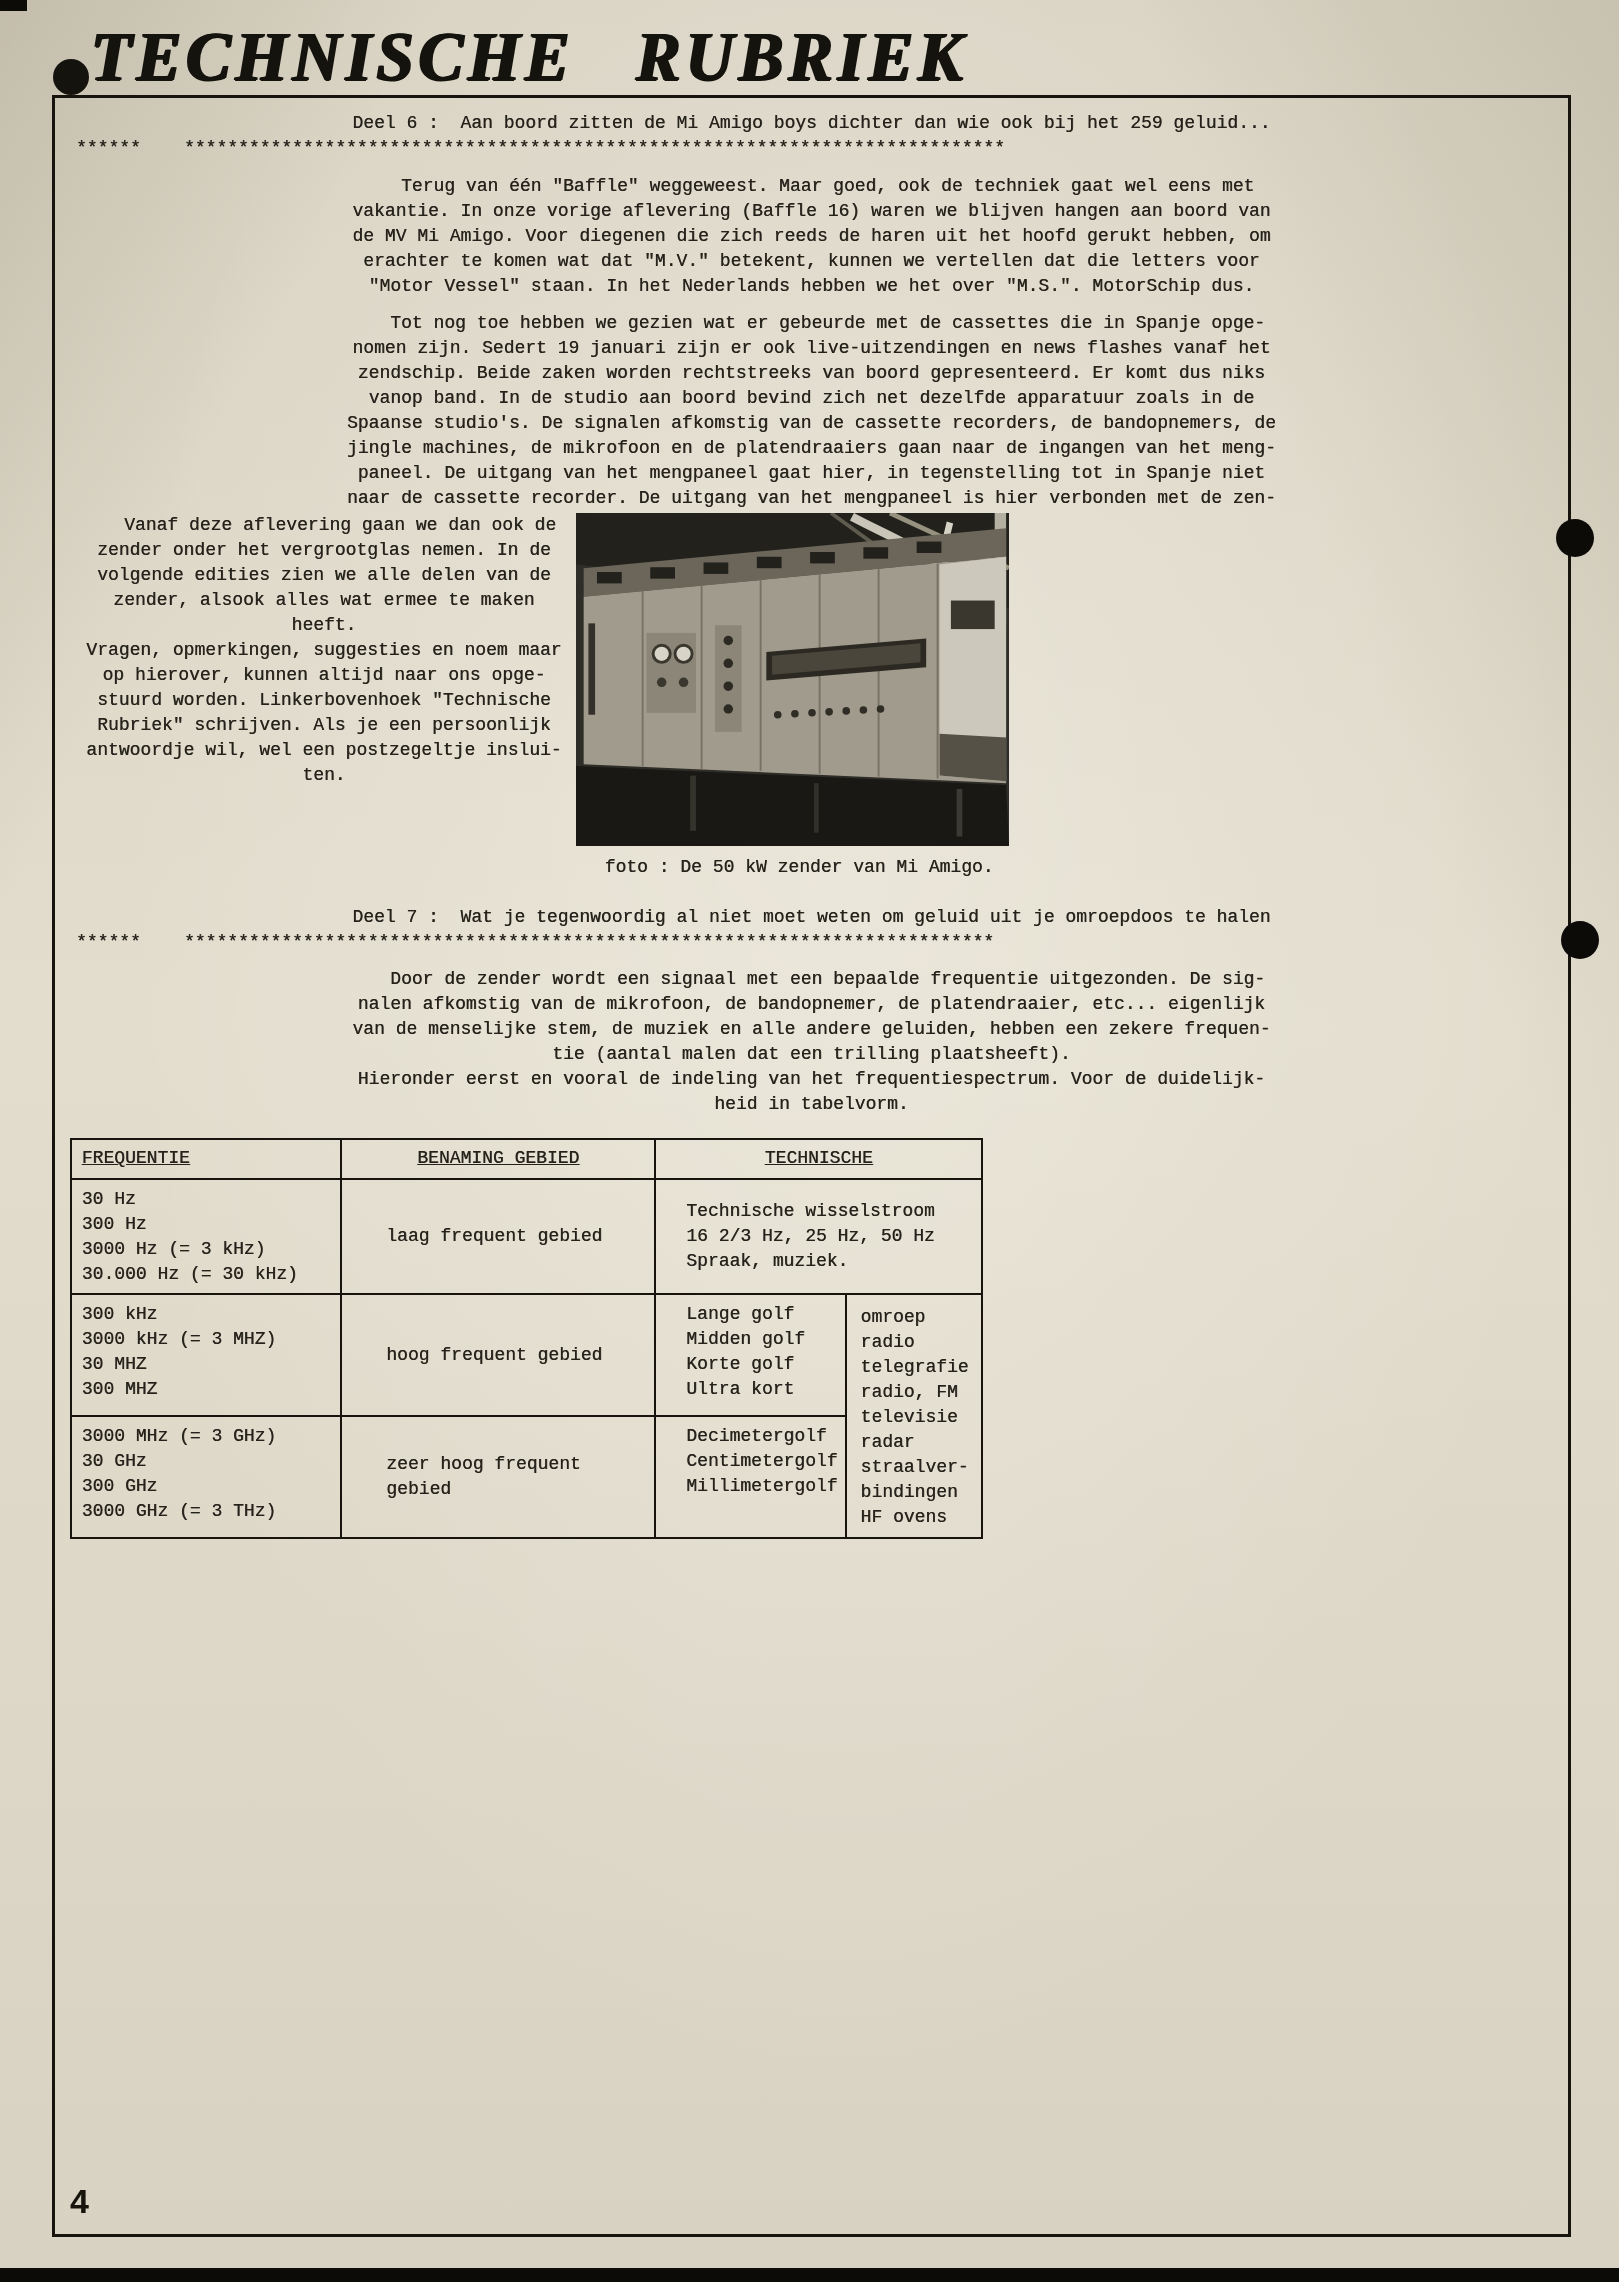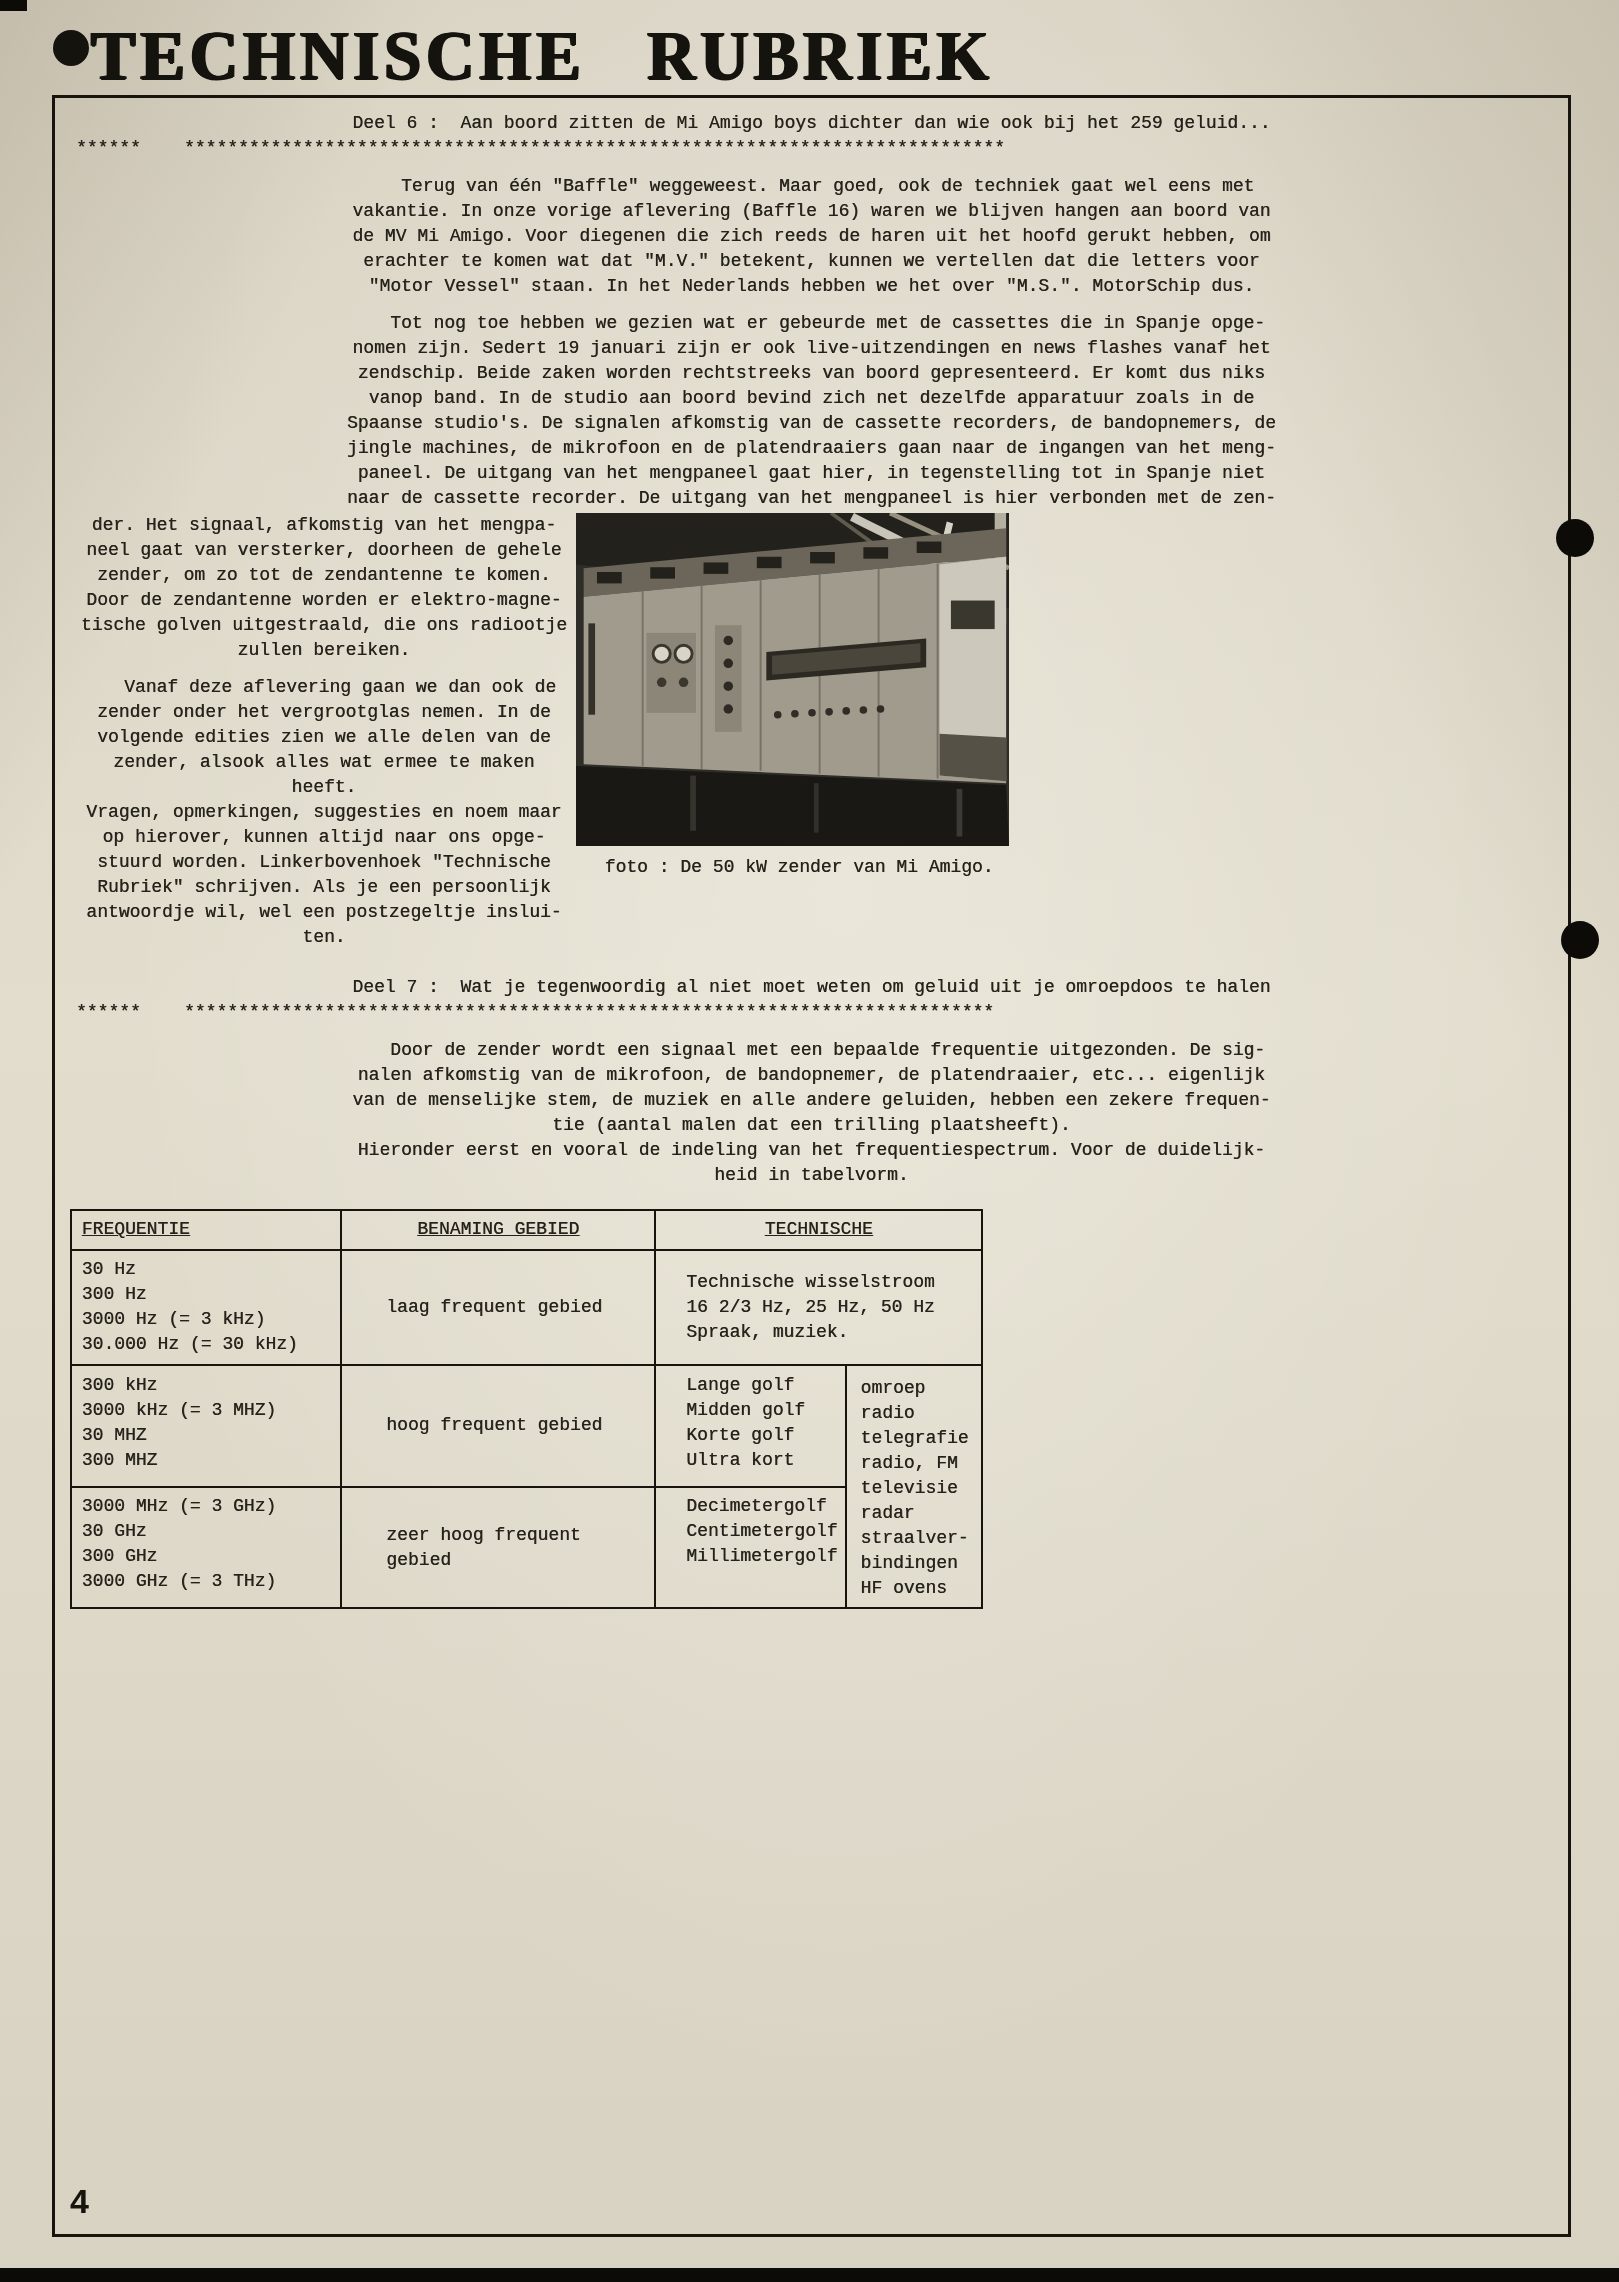--- a/index.html
+++ b/index.html
@@ -8,21 +8,21 @@
     position:relative; overflow:hidden;
     background:
       radial-gradient(ellipse at 52% 38%, rgba(255,255,250,.30), rgba(255,255,250,0) 62%),
       linear-gradient(115deg, rgba(110,100,80,.20), rgba(110,100,80,0) 16%),
       linear-gradient(250deg, rgba(110,100,80,.16), rgba(110,100,80,0) 20%),
       linear-gradient(180deg, #d9d3c3, #e2ddcd 45%, #d8d2c2);
     font-family:"Liberation Mono","DejaVu Sans Mono",monospace;
     color:#24211a;
   }
   
-  .masthead { position:absolute; top:17px; left:53px; display:flex; align-items:flex-start; height:78px; }
+  .masthead { position:absolute; top:17px; left:53px; display:flex; align-items:flex-end; height:78px;font-style:italic; }
   .masthead .dot { width:36px; height:36px; border-radius:50%; background:#15130e; margin:13.3px 1.9px 0 0; flex:none; }
   .masthead h1 {
     font-family:"Liberation Serif","DejaVu Serif",serif; font-weight:700;
     font-size:67px; letter-spacing:4.8px; word-spacing:40px; color:#15130e;
     text-shadow:1.3px 0 0 #15130e, -1.3px 0 0 #15130e, 0 1px 0 #15130e;
     transform:scaleY(1.04); white-space:nowrap;
   }
   
   .frame {
     position:absolute; left:52px; top:95px; width:1519px; height:2142px;
@@ -91,26 +91,20 @@
 nomen zijn. Sedert 19 januari zijn er ook live-uitzendingen en news flashes vanaf het
 zendschip. Beide zaken worden rechtstreeks van boord gepresenteerd. Er komt dus niks
 vanop band. In de studio aan boord bevind zich net dezelfde apparatuur zoals in de
 Spaanse studio's. De signalen afkomstig van de cassette recorders, de bandopnemers, de
 jingle machines, de mikrofoon en de platendraaiers gaan naar de ingangen van het meng-
 paneel. De uitgang van het mengpaneel gaat hier, in tegenstelling tot in Spanje niet
 naar de cassette recorder. De uitgang van het mengpaneel is hier verbonden met de zen-</div>
 
   <div class="wrap-row">
     <div class="wrap-left">
-      <div class="mono para">der. Het signaal, afkomstig van het mengpa-
-neel gaat van versterker, doorheen de gehele
-zender, om zo tot de zendantenne te komen.
-Door de zendantenne worden er elektro-magne-
-tische golven uitgestraald, die ons radiootje
-zullen bereiken.</div>
       <div class="mono para">   Vanaf deze aflevering gaan we dan ook de
 zender onder het vergrootglas nemen. In de
 volgende edities zien we alle delen van de
 zender, alsook alles wat ermee te maken heeft.
 Vragen, opmerkingen, suggesties en noem maar
 op hierover, kunnen altijd naar ons opge-
 stuurd worden. Linkerbovenhoek "Technische
 Rubriek" schrijven. Als je een persoonlijk
 antwoordje wil, wel een postzegeltje inslui-
 ten.</div>

